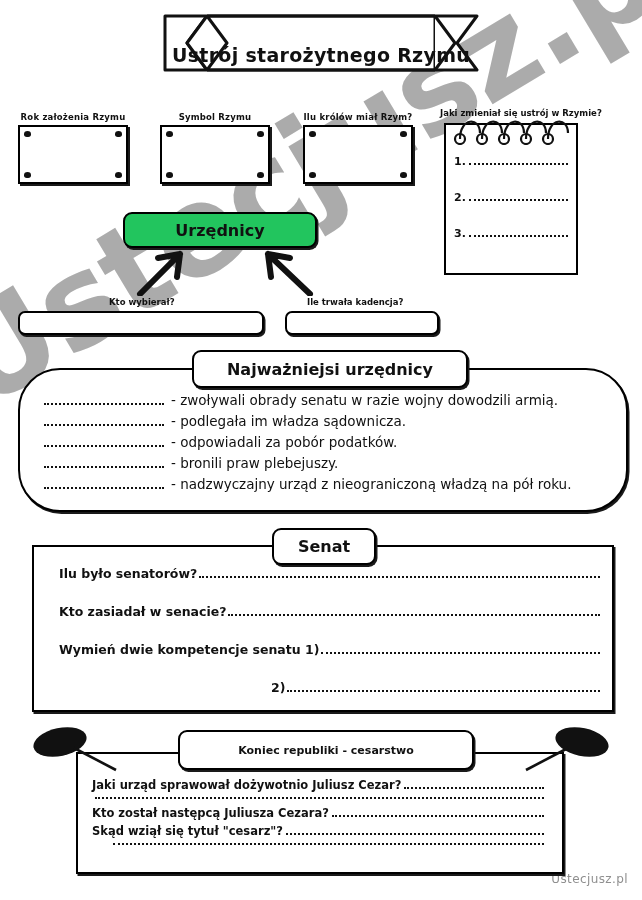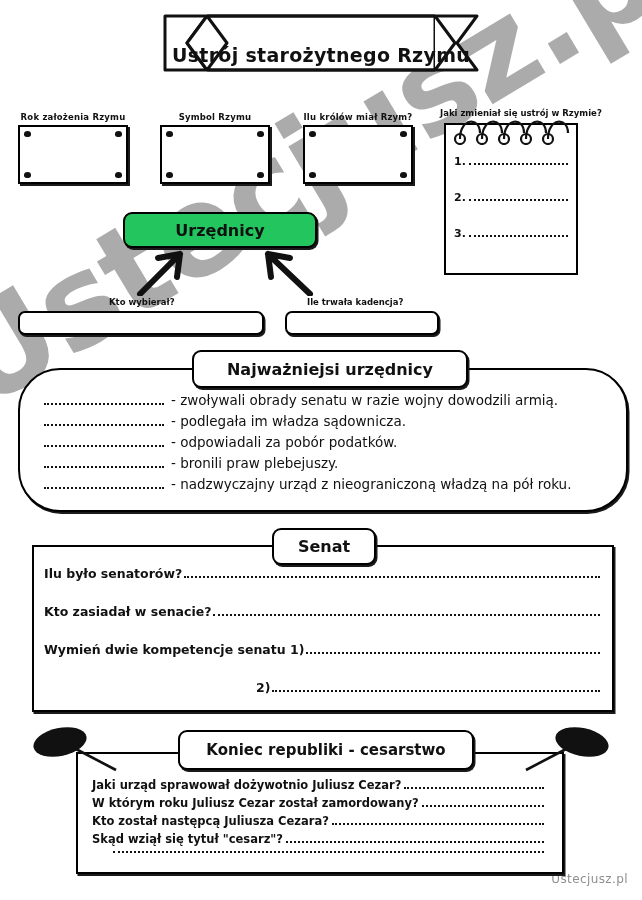--- a/index.html
+++ b/index.html
@@ -123,21 +123,21 @@
     display:inline-block;width:120px;border-bottom:2.6px dotted #111;
     height:1px;margin-right:7px;margin-bottom:3px;
   }
 
   
   .panel-rect{
     position:absolute;left:32px;top:545px;width:578px;height:163px;
     border:2.2px solid #000;background:#fff;box-shadow:1.5px 2px 0 #1a1a1a;
   }
   .sen-rows{position:absolute;left:44px;top:566px;width:556px;}
-  .sen-row{display:flex;align-items:baseline;font-size:12.5px;font-weight:700;margin-bottom:23px;white-space:nowrap;}
+  .sen-row{display:flex;align-items:baseline;font-size:12.5px;font-weight:700;margin-bottom:23px;white-space:nowrap;margin-left:15px;}
   .sen-dots{flex:1;border-bottom:2.4px dotted #111;height:1px;margin-bottom:3px;margin-left:2px;}
   .sen-row.indent{padding-left:212px;}
 
   
   .panel-end{
     position:absolute;left:76px;top:752px;width:484px;height:118px;
     border:2.2px solid #000;background:#fff;box-shadow:1.5px 2px 0 #1a1a1a;
   }
   .orn{position:absolute;z-index:11;}
   .end-rows{position:absolute;left:92px;top:778px;width:452px;}
@@ -293,29 +293,28 @@
   <svg class="orn layer" style="left:28px;top:726px;width:110px;height:50px;" viewBox="0 0 110 50">
     <ellipse cx="32" cy="16" rx="27" ry="14" fill="#111" transform="rotate(-12 32 16)"></ellipse>
     <line x1="46" y1="22" x2="88" y2="44" stroke="#111" stroke-width="2.6"></line>
   </svg>
   <svg class="orn layer" style="left:504px;top:726px;width:110px;height:50px;" viewBox="0 0 110 50">
     <ellipse cx="78" cy="16" rx="27" ry="14" fill="#111" transform="rotate(12 78 16)"></ellipse>
     <line x1="64" y1="22" x2="22" y2="44" stroke="#111" stroke-width="2.6"></line>
   </svg>
 
   <div class="panel-end layer"></div>
-  <div class="tab layer" style="left:178px;top:730px;width:292px;height:36px;font-size:15px;">Koniec republiki - cesarstwo</div>
+  <div class="tab layer" style="left:178px;top:730px;width:292px;height:36px;font-size:11px;">Koniec republiki - cesarstwo</div>
 
   <div class="end-rows layer">
     <div class="end-row">
       <span>Jaki urząd sprawował dożywotnio Juliusz Cezar?</span>
       <span class="end-dots"></span>
     </div>
     <div class="end-row">
-      <span>W którym roku Juliusz Cezar został zamordowany?</span>
       <span class="end-dots"></span>
     </div>
     <div class="end-row">
       <span>Kto został następcą Juliusza Cezara?</span>
       <span class="end-dots"></span>
     </div>
     <div class="end-row">
       <span>Skąd wziął się tytuł "cesarz"?</span>
       <span class="end-dots"></span>
     </div>

